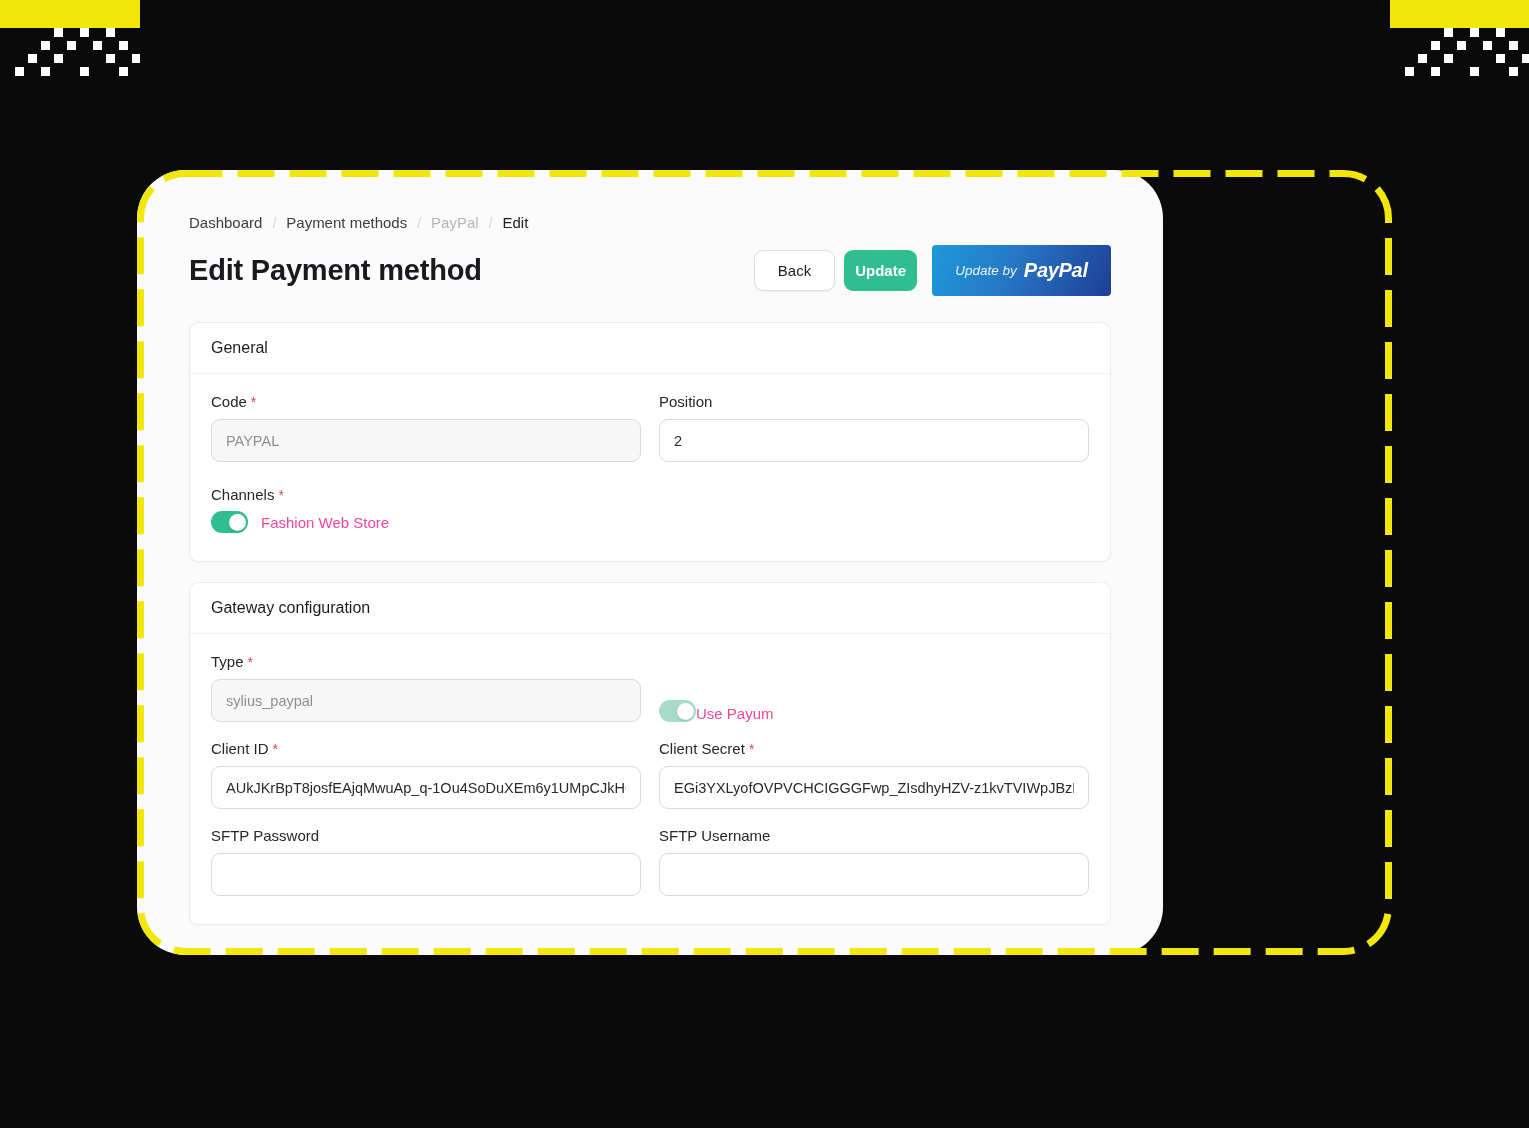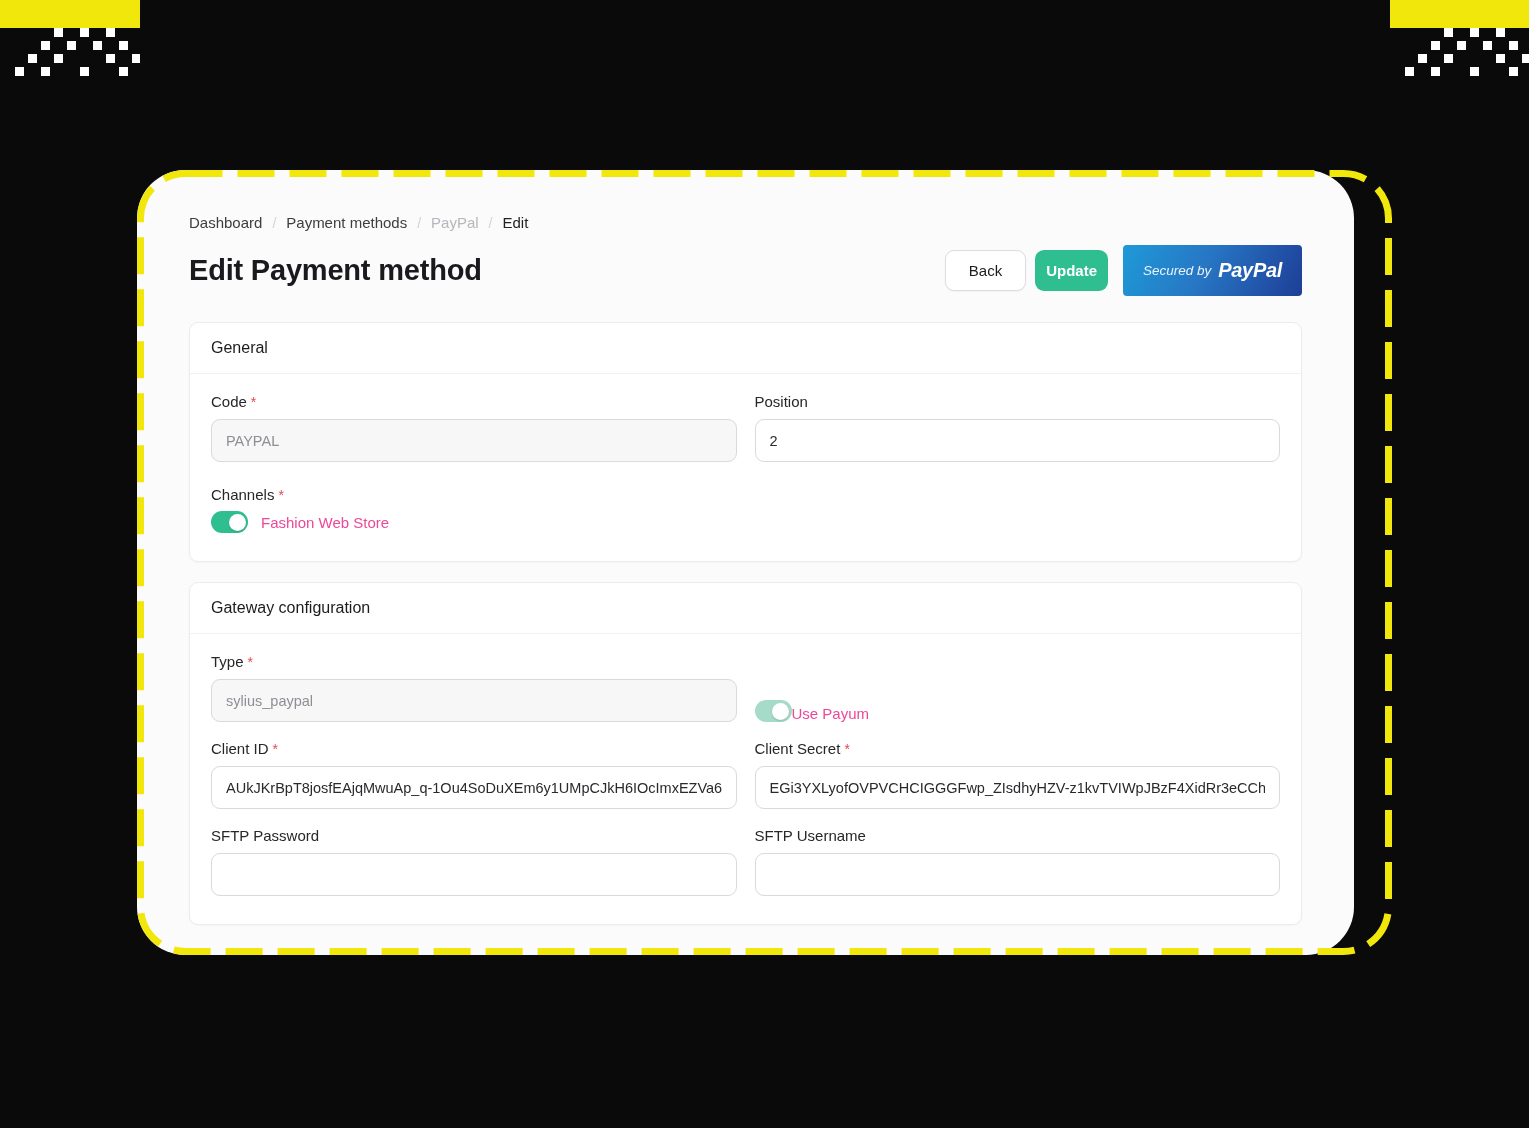--- a/index.html
+++ b/index.html
@@ -18,21 +18,21 @@
   .left-pat { left: 0; top: 545; width: 140px; height: 78px; }
   .left-y2  { left: 0; top: 658; width: 140px; height: 28px; }
   .right-y1  { left: 1390px; top: 480; width: 139px; height: 26px; }
   .right-pat { left: 1390px; top: 545; width: 139px; height: 78px; }
   .right-y2  { left: 1390px; top: 658; width: 139px; height: 28px; }
 
   
   .main-card {
     position: absolute;
     left: 137px; top: 170px;
-    width: 1217px; height: 785px;
+    width: 1026px; height: 785px;
     background: #fbfbfb;
     border-radius: 48px;
     padding: 44px 52px 32px 52px;
   }
   .card-dash-border {
     position: absolute; left: 0; top: 0;
     pointer-events: none;
     z-index: 5;
   }
 
@@ -274,21 +274,21 @@
     <span class="crumb-sep">/</span>
     <span class="crumb current">Edit</span>
   </div>
 
   <div class="header-row">
     <h1 class="page-title">Edit Payment method</h1>
     <div class="header-actions">
       <button class="btn btn-back">Back</button>
       <button class="btn btn-update">Update</button>
       <div class="paypal-badge">
-        <span class="secured">Secured by</span>
+        <span class="secured">Update by</span>
         <span class="brand">PayPal</span>
       </div>
     </div>
   </div>
 
   <div class="panel">
     <div class="panel-header">General</div>
     <div class="panel-body">
       <div class="grid-2 form-row">
         <div>

